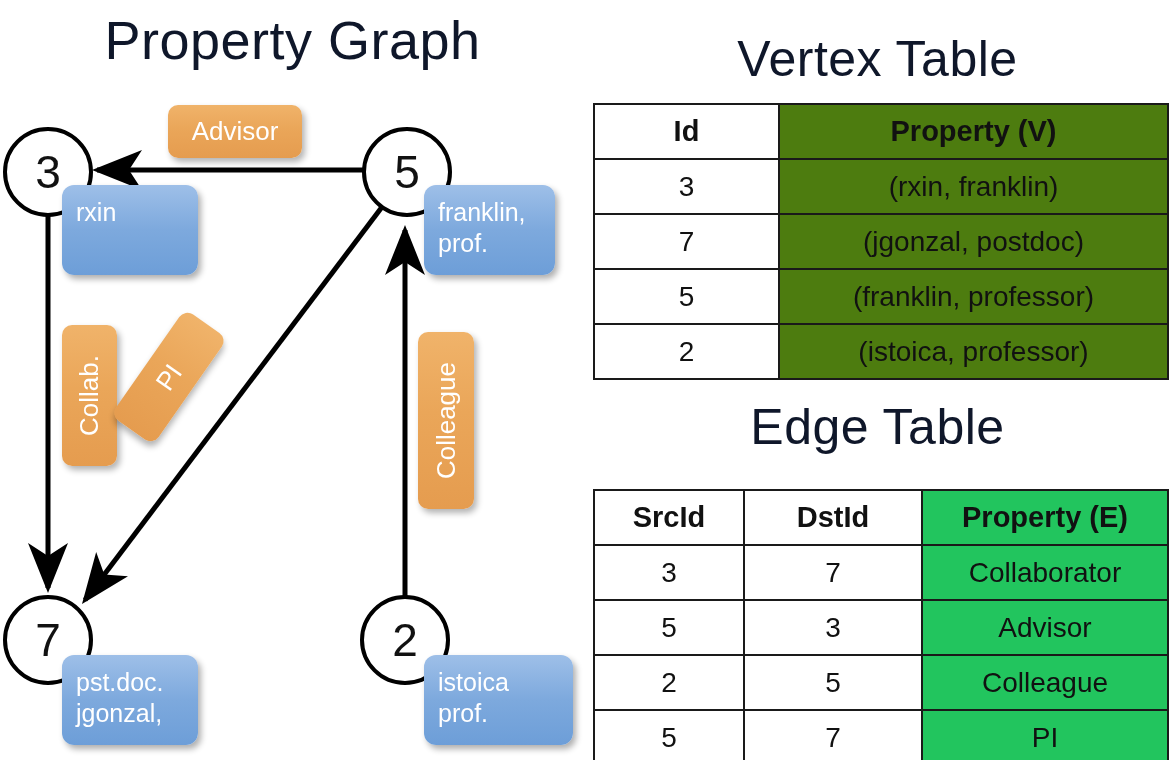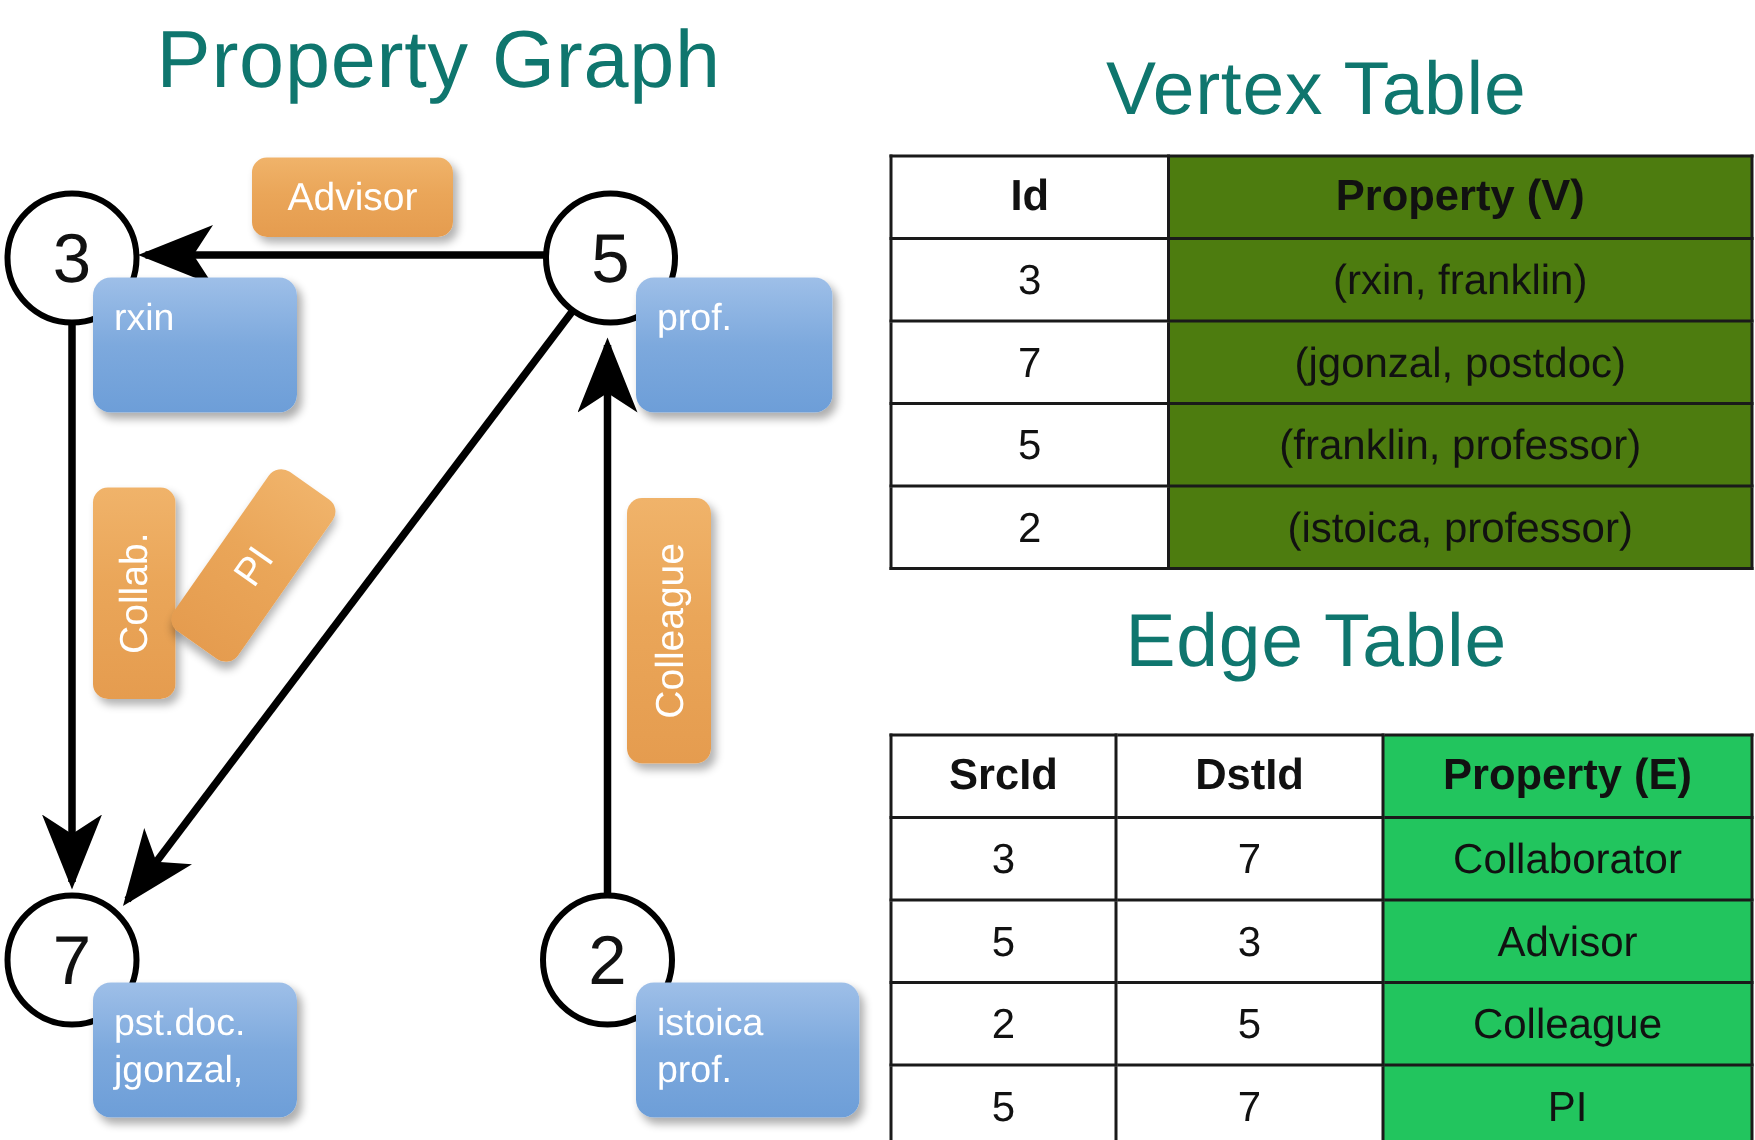--- a/index.html
+++ b/index.html
@@ -14,21 +14,21 @@
     overflow: hidden;
     font-family: "Liberation Sans", sans-serif;
     color: #000000;
   }
 
   
   .title {
     position: absolute;
     font-family: "Liberation Sans", sans-serif;
     font-weight: 300;
-    color: #0f766e;
+    color: #0f172a;
     letter-spacing: 0.5px;
     white-space: nowrap;
     text-align: center;
   }
   #title-property-graph {
     left: 0; top: 8px; width: 585px;
     font-size: 54px; line-height: 64px;
   }
   #title-vertex-table {
     left: 585px; top: 8px; width: 585px;
@@ -212,20 +212,21 @@
     <span class="node-label">7</span>
   </div>
   <div class="node" id="node-2">
     <span class="node-label">2</span>
   </div>
 
   <div class="prop-box" id="prop-box-3">
     <div>rxin</div>
   </div>
   <div class="prop-box" id="prop-box-5">
+    <div>franklin,</div>
     <div>prof.</div>
   </div>
   <div class="prop-box" id="prop-box-7">
     <div>pst.doc.</div>
     <div>jgonzal,</div>
   </div>
   <div class="prop-box" id="prop-box-2">
     <div>istoica</div>
     <div>prof.</div>
   </div>

